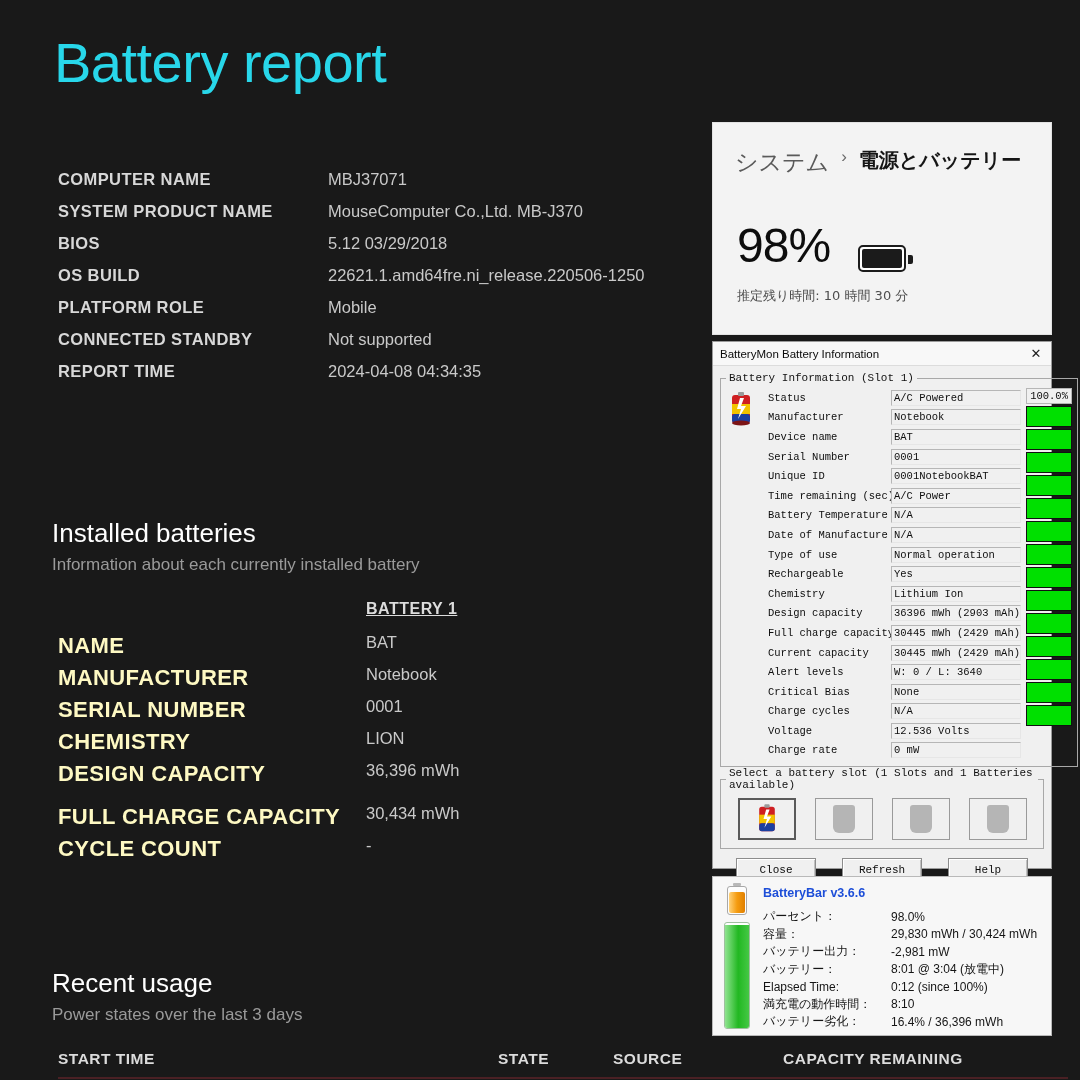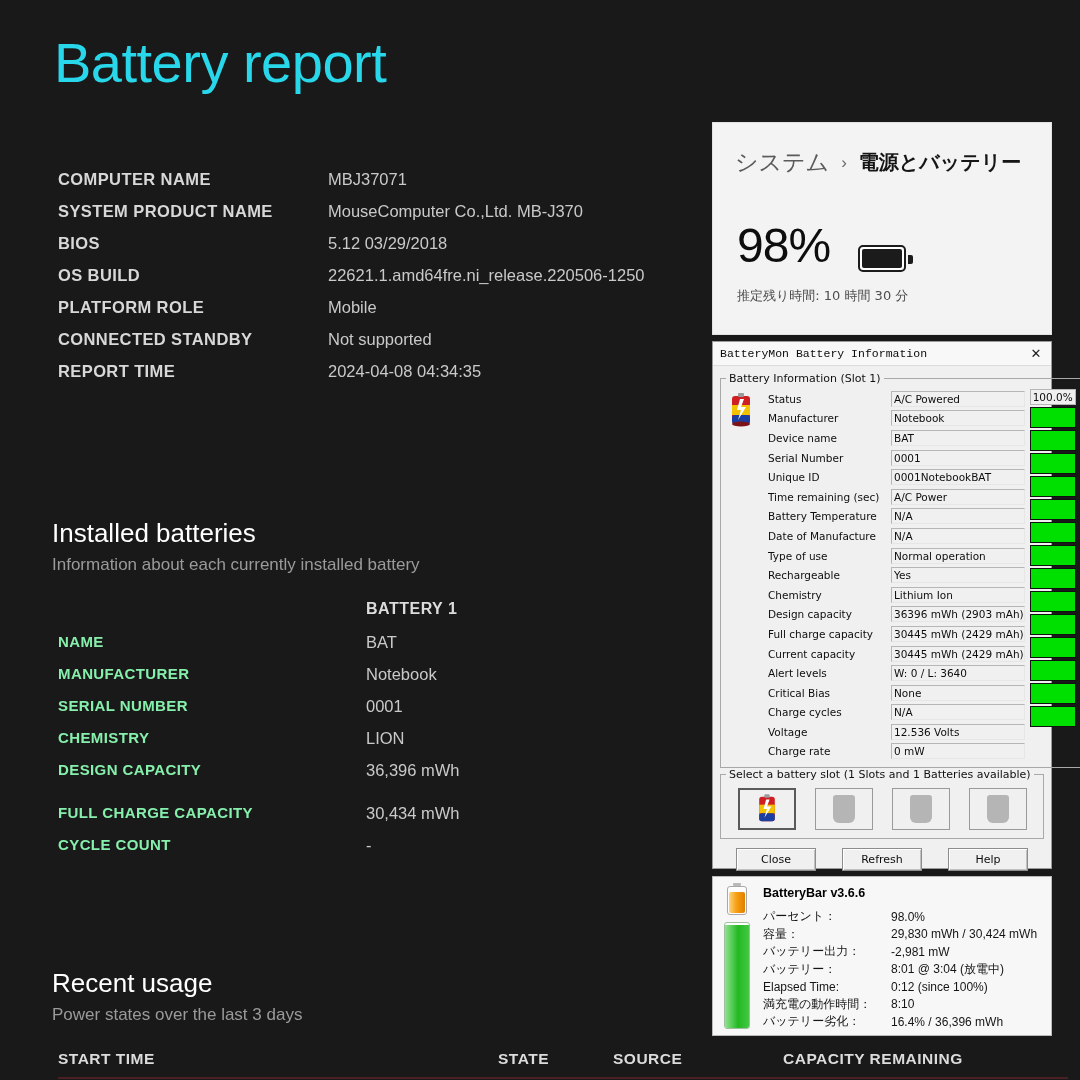--- a/index.html
+++ b/index.html
@@ -25,42 +25,42 @@
   .sys-v{font-size:16.5px;color:#c9c9c9;font-weight:400;}
 
   .sec{position:absolute;}
   .sec-h{font-size:26px;color:#ffffff;font-weight:400;}
   .sec-sub{font-size:17px;color:#9a9a9a;font-weight:400;margin-top:6px;}
 
   #installed{left:52px;top:518px;}
   .bat-table{position:absolute;left:58px;top:600px;width:660px;}
   .bat-head{display:flex;height:33px;}
   .bat-head .k{width:308px;flex:0 0 308px;}
-  .bat-head .v{font-size:16px;color:#dcdcdc;font-weight:700;letter-spacing:0.5px;}
+  .bat-head .v{font-size:16px;color:#dcdcdc;font-weight:700;letter-spacing:0.5px;text-decoration:underline;}
   .bat-row{display:flex;height:32px;align-items:flex-start;}
   .bat-row.spaced{margin-top:11px;}
-  .bat-k{width:308px;flex:0 0 308px;font-size:15px;color:#86efac;font-weight:600;letter-spacing:0.4px;}
+  .bat-k{width:308px;flex:0 0 308px;font-size:22px;color:#fef9c3;font-weight:600;letter-spacing:0.4px;}
   .bat-v{font-size:16.5px;color:#c9c9c9;}
 
   #recent{left:52px;top:968px;}
   .usage-head{position:absolute;left:58px;top:1050px;width:1010px;display:flex;}
   .uh{font-size:15.5px;color:#dcdcdc;font-weight:600;letter-spacing:0.5px;
       border-bottom:2px solid #4a2024;padding-bottom:9px;}
   .uh.c1{width:440px;flex:0 0 440px;}
   .uh.c2{width:115px;flex:0 0 115px;}
   .uh.c3{width:170px;flex:0 0 170px;}
   .uh.c4{flex:1 1 auto;}
 
   
   #settings{
     position:absolute;left:712px;top:122px;width:340px;height:213px;
     background:#f3f3f3;border:1px solid #e2e2e2;
     box-sizing:border-box;overflow:hidden;
   }
-  .st-crumb{position:absolute;left:22px;top:24px;display:flex;align-items:center;}
+  .st-crumb{position:absolute;left:22px;top:24px;display:flex;align-items:flex-start;}
   .st-c1{font-size:23px;color:#5a5a5a;font-family:"DejaVu Sans",sans-serif;}
   .st-sep{font-size:17px;color:#6a6a6a;margin:0 12px;}
   .st-c2{font-size:20px;color:#151515;font-family:"DejaVu Sans",sans-serif;font-weight:600;}
   .st-pct{position:absolute;left:24px;top:95px;font-size:48px;color:#0d0d0d;font-weight:400;letter-spacing:-1px;}
   .bat-glyph{
     position:absolute;left:858px;top:245px;width:48px;height:27px;
     border:2.5px solid #1b1b1b;border-radius:5px;box-sizing:border-box;background:#fff;
   }
   .bat-glyph::before{content:"";position:absolute;left:2px;top:2px;right:2px;bottom:2px;background:#1b1b1b;border-radius:2px;}
   .bat-glyph::after{content:"";position:absolute;left:48px;top:8px;width:5px;height:9px;background:#1b1b1b;border-radius:0 2px 2px 0;}
@@ -69,26 +69,26 @@
   
   #bmon{
     position:absolute;left:712px;top:341px;width:340px;height:528px;
     background:#f0f0f0;border:1px solid #9b9b9b;box-sizing:border-box;
     font-family:"DejaVu Sans",sans-serif;
   }
   .bm-title{
     height:23px;display:flex;align-items:center;justify-content:space-between;
     background:#f8f8f8;border-bottom:1px solid #dcdcdc;padding:0 0 0 7px;
   }
-  .bm-title-txt{font-size:11.5px;color:#0a0a0a;font-family:Liberation Mono, monospace;}
+  .bm-title-txt{font-size:11.5px;color:#0a0a0a;font-family:Liberation Sans, sans-serif;}
   .bm-close{
     width:30px;height:22px;display:flex;align-items:center;justify-content:center;
     font-size:13px;color:#202020;
   }
-  .bm-body{position:relative;padding:6px 7px 0 7px;}
+  .bm-body{position:relative;padding:6px 7px 0 7px;font-family:Liberation Mono, monospace;}
   fieldset.grp{
     border:1px solid #a8a8a8;margin:0;padding:4px 5px 6px 5px;position:relative;
   }
   fieldset.grp > legend{font-size:11px;color:#101010;padding:0 3px;}
   .grp-inner{display:flex;}
   .fields{flex:1 1 auto;}
   .f-row{display:flex;align-items:center;height:19.6px;}
   .f-lab{
     flex:0 0 118px;width:118px;text-align:left;padding-right:5px;
     font-size:10.5px;color:#0d0d0d;white-space:nowrap;
@@ -135,21 +135,21 @@
   .bb-icon .body{position:absolute;left:1px;top:3px;width:20px;height:29px;border:1px solid #a8a8a8;border-radius:3px;background:#fdfdfd;box-sizing:border-box;}
   .bb-icon .fill{position:absolute;left:3px;top:9px;width:16px;height:21px;
     background:linear-gradient(to right,#ffd27a,#f59c10,#e07f00);border-radius:2px;}
   .bb-tube{
     margin-top:7px;width:24px;flex:1 1 auto;border:1px solid #9fbf9f;border-radius:3px;
     background:#ffffff;position:relative;overflow:hidden;
   }
   .bb-tube .lvl{position:absolute;left:0;right:0;bottom:0;height:96%;
     background:linear-gradient(to right,#8fe38f,#22b822 55%,#45c845);}
   .bb-right{flex:1 1 auto;padding-left:8px;}
-  .bb-title{font-size:12.5px;color:#000000;font-weight:600;margin:3px 0 8px 0;}
+  .bb-title{font-size:12.5px;color:#1d4ed8;font-weight:600;margin:3px 0 8px 0;}
   .bb-row{display:flex;height:17.5px;align-items:center;}
   .bb-k{flex:0 0 128px;width:128px;font-size:12px;color:#151515;white-space:nowrap;}
   .bb-v{font-size:12px;color:#151515;white-space:nowrap;}
 </style>
 </head>
 <body>
 
 <div id="report">
 
   <div class="rpt-title">Battery report</div>

